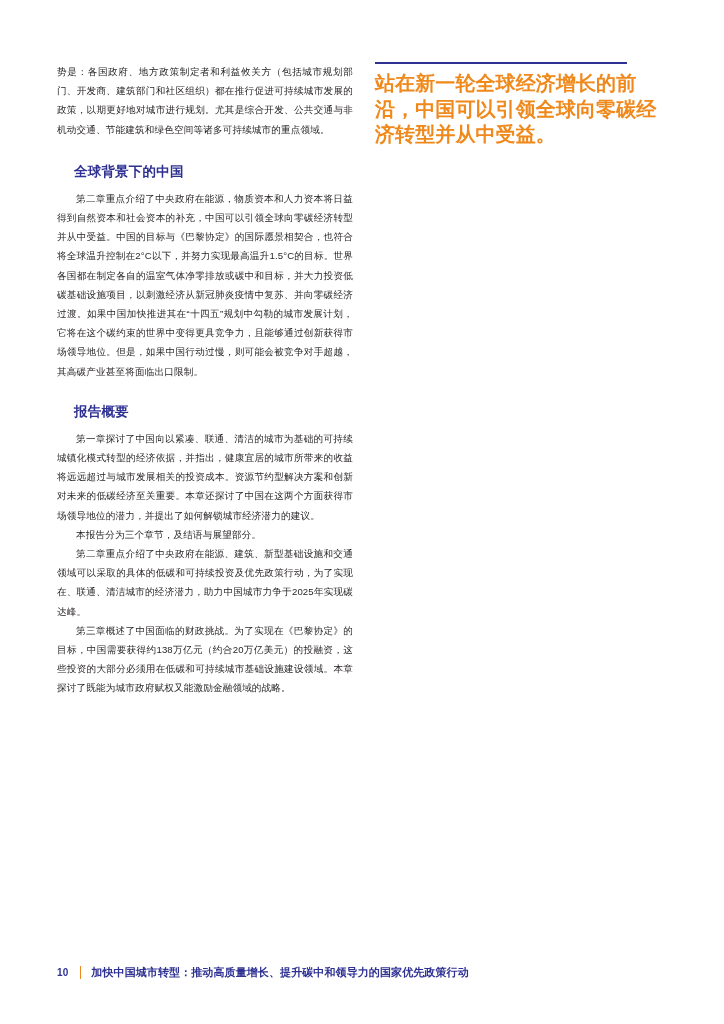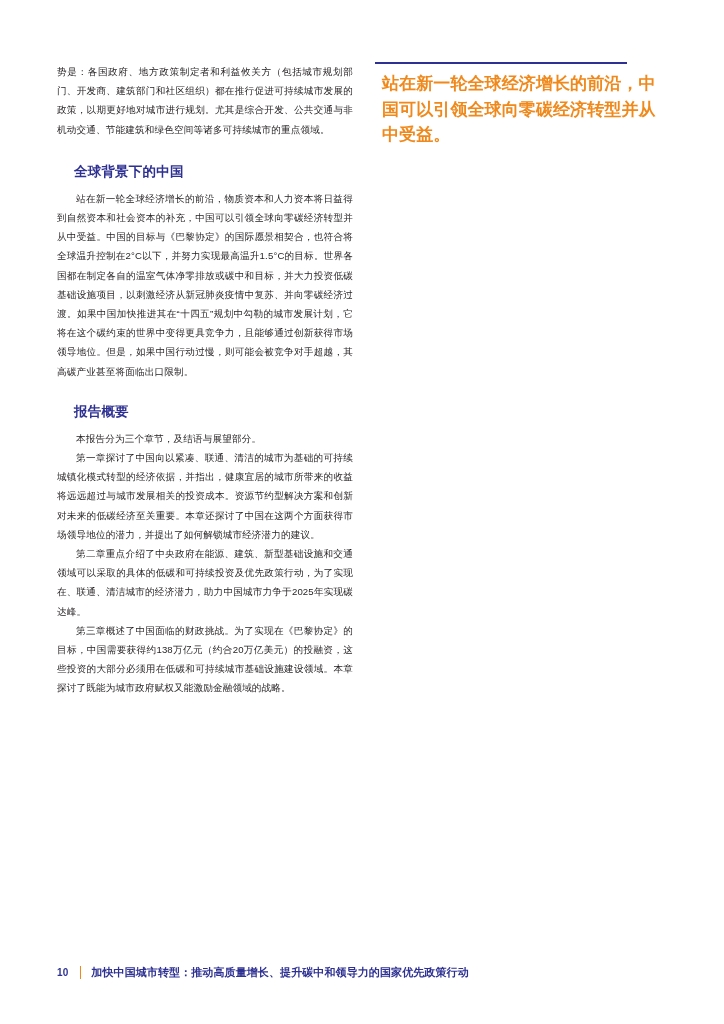--- a/index.html
+++ b/index.html
@@ -70,26 +70,25 @@
   }
   .pullquote .rule {
     position: absolute;
     top: 0;
     left: 0;
     width: 252px;
     height: 1.6px;
     background: #2e3192;
   }
   .pullquote .text {
-    font-size: 17px;
+    font-size: 20px;
     line-height: 25.5px;
     color: #f0891b;
     font-weight: bold;
     letter-spacing: 0.1px;
-    margin-left: 7px;
   }
   
   .footer {
     position: absolute;
     left: 57px;
     bottom: 44px;
     width: 610px;
     display: flex;
     align-items: center;
   }
@@ -118,27 +117,27 @@
 <div class="page">
 
   <div class="content">
 
     <div class="col-left">
 
       <p class="body">势是：各国政府、地方政策制定者和利益攸关方（包括城市规划部门、开发商、建筑部门和社区组织）都在推行促进可持续城市发展的政策，以期更好地对城市进行规划。尤其是综合开发、公共交通与非机动交通、节能建筑和绿色空间等诸多可持续城市的重点领域。</p>
 
       <h2 class="section first">全球背景下的中国</h2>
 
-      <p class="body indent">站在新一轮全球经济增长的前沿，物质资本和人力资本将日益得到自然资本和社会资本的补充，中国可以引领全球向零碳经济转型并从中受益。中国的目标与《巴黎协定》的国际愿景相契合，也符合将全球温升控制在2°C以下，并努力实现最高温升1.5°C的目标。世界各国都在制定各自的温室气体净零排放或碳中和目标，并大力投资低碳基础设施项目，以刺激经济从新冠肺炎疫情中复苏、并向零碳经济过渡。如果中国加快推进其在“十四五”规划中勾勒的城市发展计划，它将在这个碳约束的世界中变得更具竞争力，且能够通过创新获得市场领导地位。但是，如果中国行动过慢，则可能会被竞争对手超越，其高碳产业甚至将面临出口限制。</p>
+      <p class="body indent">第二章重点介绍了中央政府在能源，物质资本和人力资本将日益得到自然资本和社会资本的补充，中国可以引领全球向零碳经济转型并从中受益。中国的目标与《巴黎协定》的国际愿景相契合，也符合将全球温升控制在2°C以下，并努力实现最高温升1.5°C的目标。世界各国都在制定各自的温室气体净零排放或碳中和目标，并大力投资低碳基础设施项目，以刺激经济从新冠肺炎疫情中复苏、并向零碳经济过渡。如果中国加快推进其在“十四五”规划中勾勒的城市发展计划，它将在这个碳约束的世界中变得更具竞争力，且能够通过创新获得市场领导地位。但是，如果中国行动过慢，则可能会被竞争对手超越，其高碳产业甚至将面临出口限制。</p>
 
       <h2 class="section">报告概要</h2>
 
+      <p class="body indent">第一章探讨了中国向以紧凑、联通、清洁的城市为基础的可持续城镇化模式转型的经济依据，并指出，健康宜居的城市所带来的收益将远远超过与城市发展相关的投资成本。资源节约型解决方案和创新对未来的低碳经济至关重要。本章还探讨了中国在这两个方面获得市场领导地位的潜力，并提出了如何解锁城市经济潜力的建议。</p>
+
       <p class="body indent">本报告分为三个章节，及结语与展望部分。</p>
-
-      <p class="body indent">第一章探讨了中国向以紧凑、联通、清洁的城市为基础的可持续城镇化模式转型的经济依据，并指出，健康宜居的城市所带来的收益将远远超过与城市发展相关的投资成本。资源节约型解决方案和创新对未来的低碳经济至关重要。本章还探讨了中国在这两个方面获得市场领导地位的潜力，并提出了如何解锁城市经济潜力的建议。</p>
 
       <p class="body indent">第二章重点介绍了中央政府在能源、建筑、新型基础设施和交通领域可以采取的具体的低碳和可持续投资及优先政策行动，为了实现在、联通、清洁城市的经济潜力，助力中国城市力争于2025年实现碳达峰。</p>
 
       <p class="body indent">第三章概述了中国面临的财政挑战。为了实现在《巴黎协定》的目标，中国需要获得约138万亿元（约合20万亿美元）的投融资，这些投资的大部分必须用在低碳和可持续城市基础设施建设领域。本章探讨了既能为城市政府赋权又能激励金融领域的战略。</p>
     </div>
 
     <div class="col-right">
       <div class="pullquote">
         <div class="rule"></div>
         <div class="text">站在新一轮全球经济增长的前沿，中国可以引领全球向零碳经济转型并从中受益。</div>

